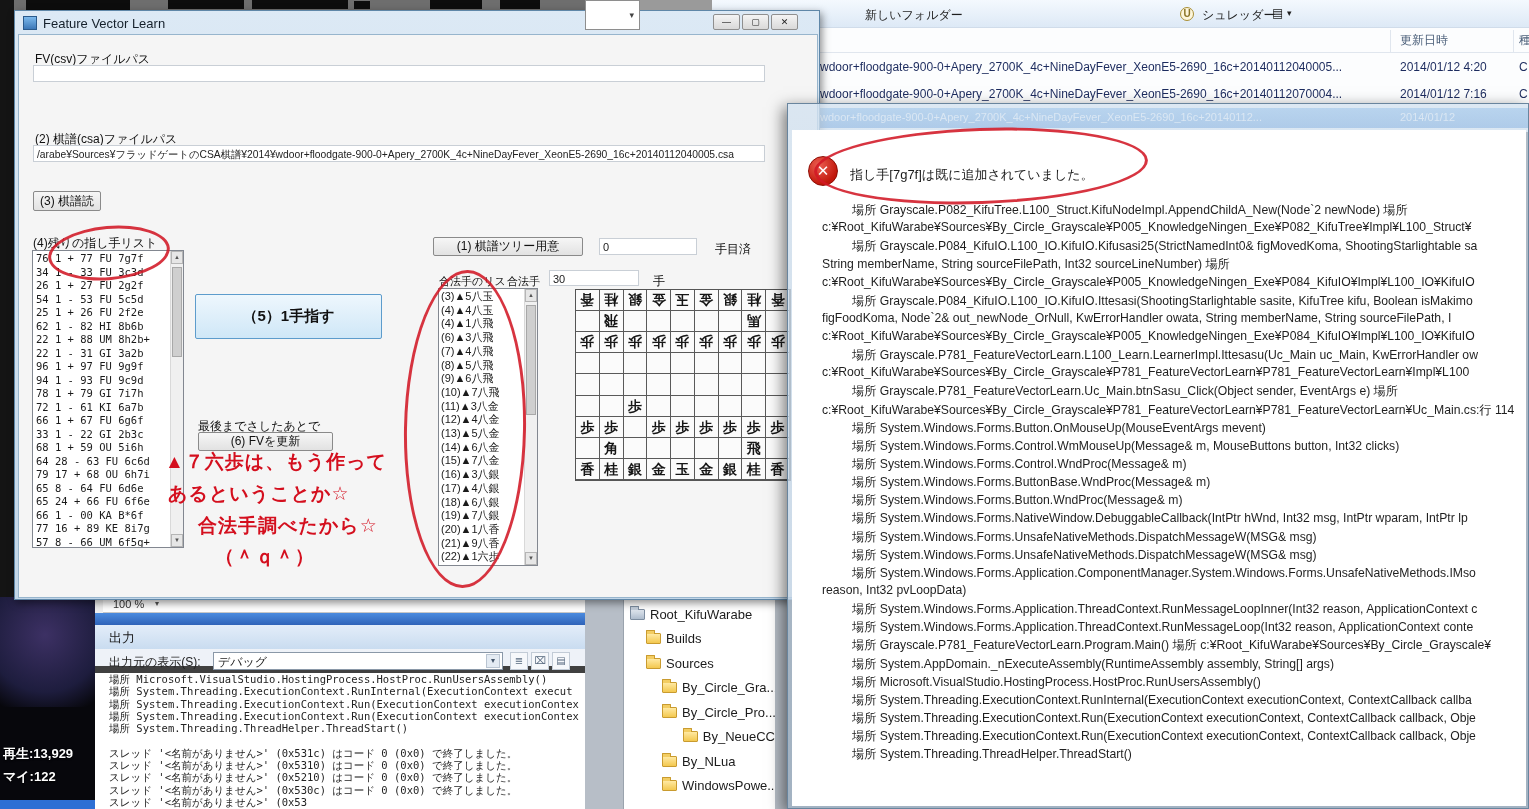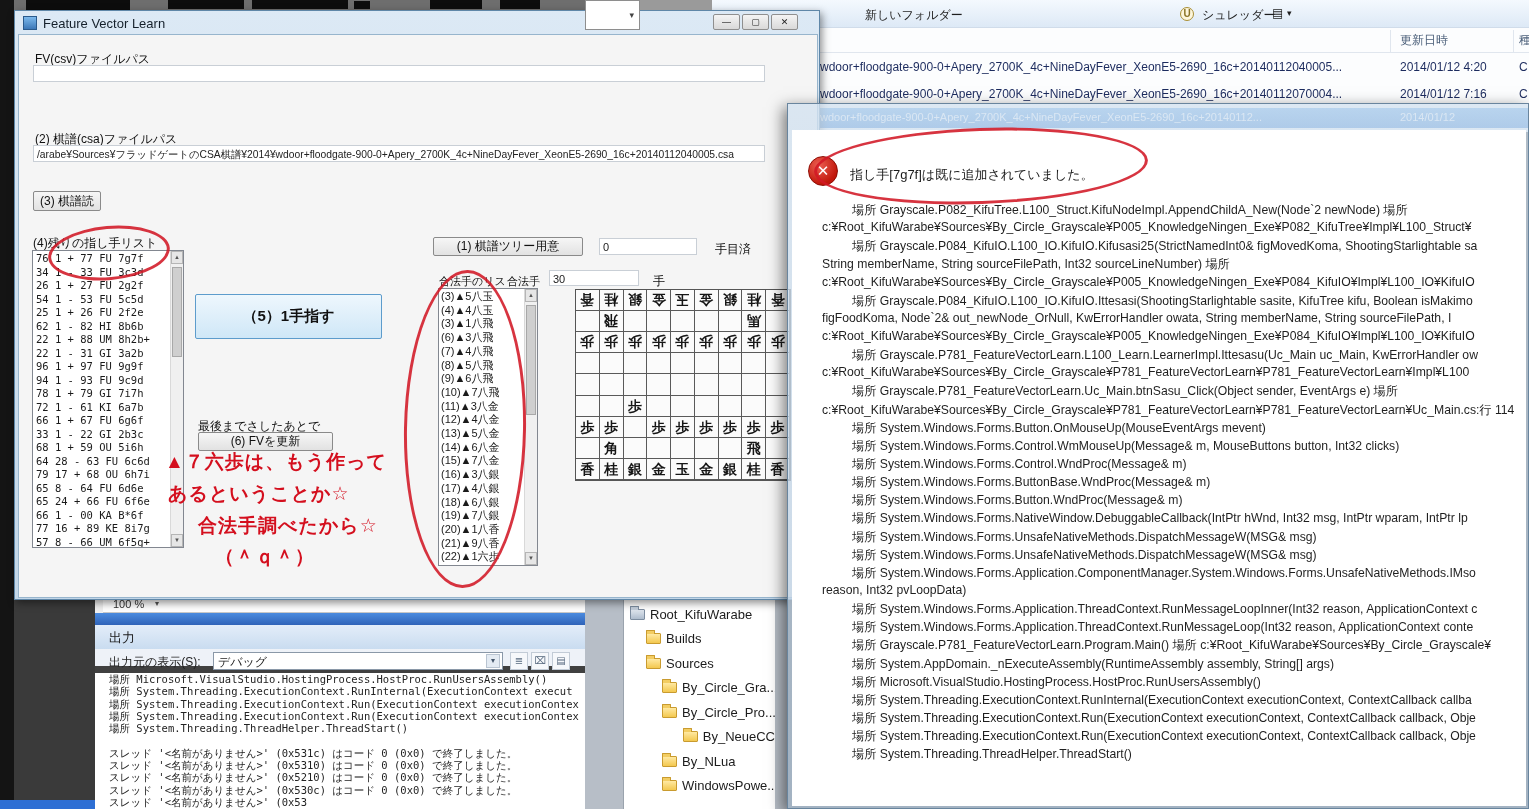--- a/index.html
+++ b/index.html
@@ -174,20 +174,25 @@
           <span class="kd">C</span>
         </div>
         <div class="exp-row sel">
           <span class="nm">wdoor+floodgate-900-0+Apery_2700K_4c+NineDayFever_XeonE5-2690_16c+20140112...</span>
           <span class="dt">2014/01/12</span>
           <span class="kd"></span>
         </div>
       </div>
   </div>
 
+  <div class="abs bl">
+    <div class="blob"></div>
+    <div class="cnt" style="left:3px;top:148px">再生:13,929</div>
+    <div class="cnt" style="left:3px;top:171px">マイ:122</div>
+  </div>
   <div class="abs bl-strip"></div>
 
   <div class="abs vs">
     <div class="vs-zoom">
       <span style="position:absolute;left:10px;top:1px">100 %</span>
       <span style="position:absolute;left:52px;top:2px;font-size:8px;color:#555">▾</span>
     </div>
     <div class="vs-bluebar"></div>
     <div class="vs-head">
       <span style="position:absolute;left:14px;top:4px">出力</span>
@@ -323,21 +328,21 @@
 
     <span class="slabel" style="left:424px;top:263px">合法手のリス</span>
     <span class="slabel" style="left:492px;top:263px">合法手</span>
     <div class="tfield" style="left:534px;top:259px;width:90px;height:16px">30</div>
     <span class="flabel" style="left:638px;top:262px">手</span>
 
     <div class="listbox legal" style="left:423px;top:277px;width:100px;height:278px">
       <div class="lb-rows" id="legal-list">
           <div class="lb-row">(3)▲5八玉</div>
           <div class="lb-row">(4)▲4八玉</div>
-          <div class="lb-row">(3)▲1八飛</div>
+          <div class="lb-row">(4)▲1八飛</div>
           <div class="lb-row">(6)▲3八飛</div>
           <div class="lb-row">(7)▲4八飛</div>
           <div class="lb-row">(8)▲5八飛</div>
           <div class="lb-row">(9)▲6八飛</div>
           <div class="lb-row">(10)▲7八飛</div>
           <div class="lb-row">(11)▲3八金</div>
           <div class="lb-row">(12)▲4八金</div>
           <div class="lb-row">(13)▲5八金</div>
           <div class="lb-row">(14)▲6八金</div>
           <div class="lb-row">(15)▲7八金</div>

